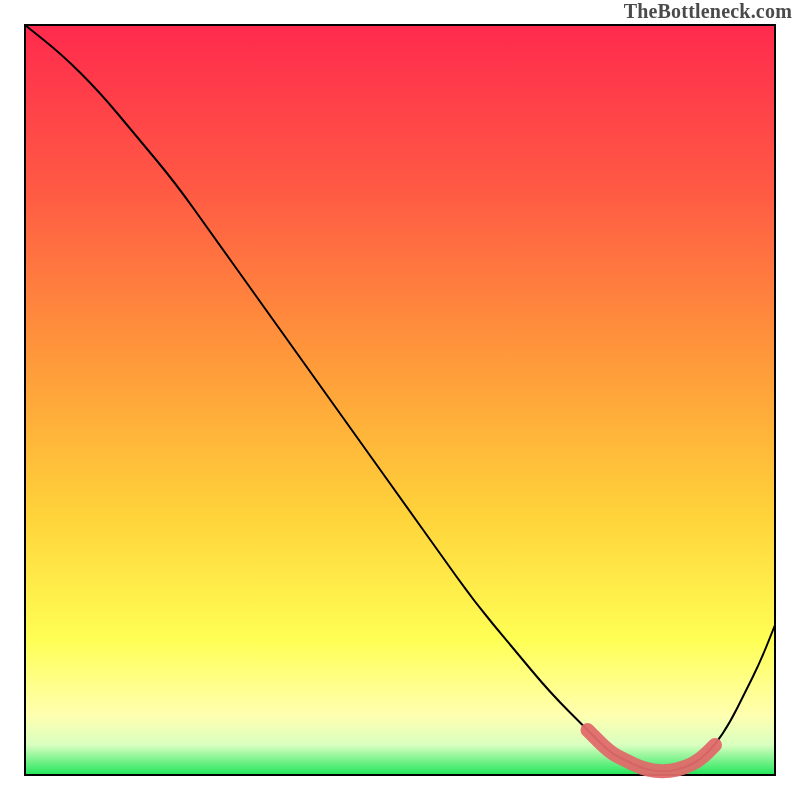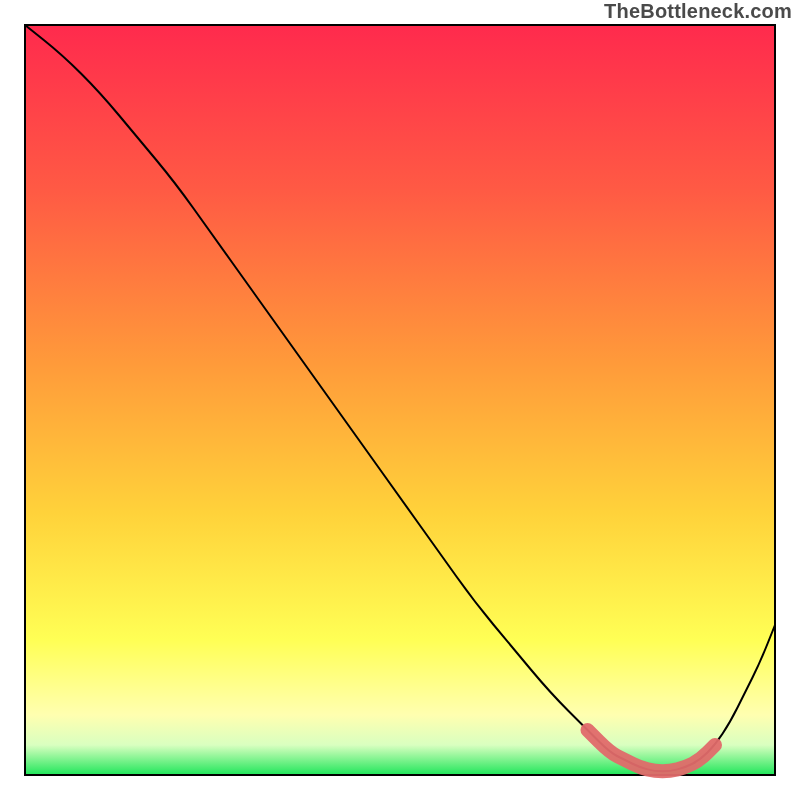--- a/index.html
+++ b/index.html
@@ -7,20 +7,21 @@
     padding: 0;
     width: 800px;
     height: 800px;
     background: #ffffff;
     font-family: Arial, Helvetica, sans-serif;
   }
   .container {
     position: relative;
     width: 800px;
     height: 800px;
+    font-family: Liberation Serif, serif;
   }
   .watermark {
     position: absolute;
     top: 0;
     right: 8px;
     font-size: 20px;
     font-weight: bold;
     color: #4a4a4a;
     letter-spacing: 0.2px;
   }

